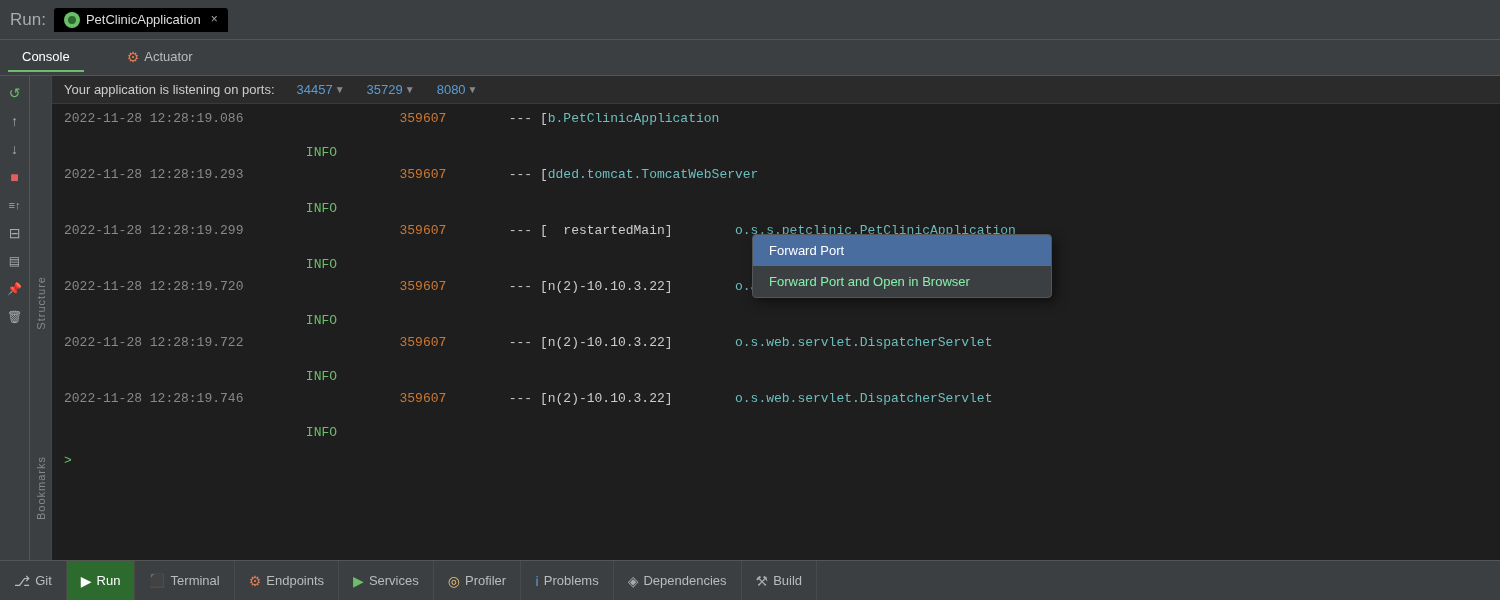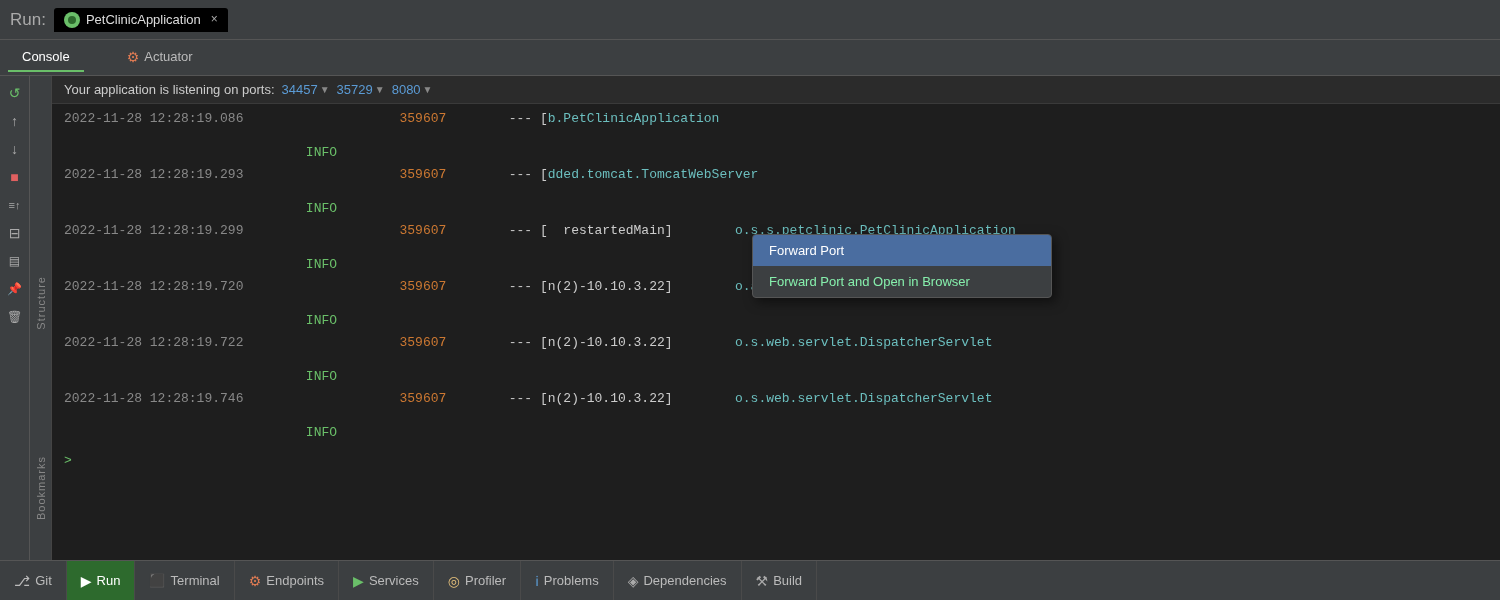--- a/index.html
+++ b/index.html
@@ -161,21 +161,21 @@
     
     .port-bar {
       display: flex;
       align-items: center;
       padding: 6px 12px;
       background: #2b2b2b;
       border-bottom: 1px solid #3a3a3a;
       font-size: 13px;
       color: #ccc;
       flex-shrink: 0;
-      gap: 7px;
+      gap: 22px;
     }
     .port-link {
       color: #5b9bd5;
       cursor: pointer;
       display: flex;
       align-items: center;
       gap: 2px;
     }
     .dropdown-arrow {
       font-size: 10px;

